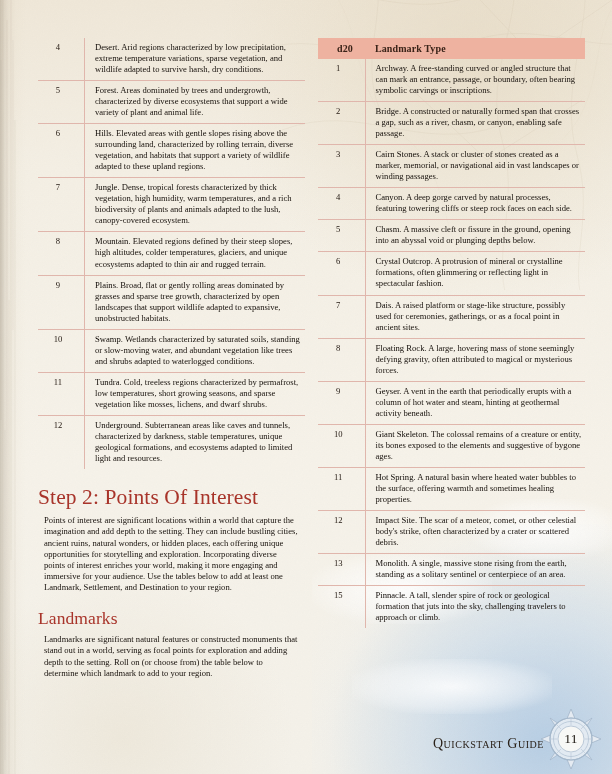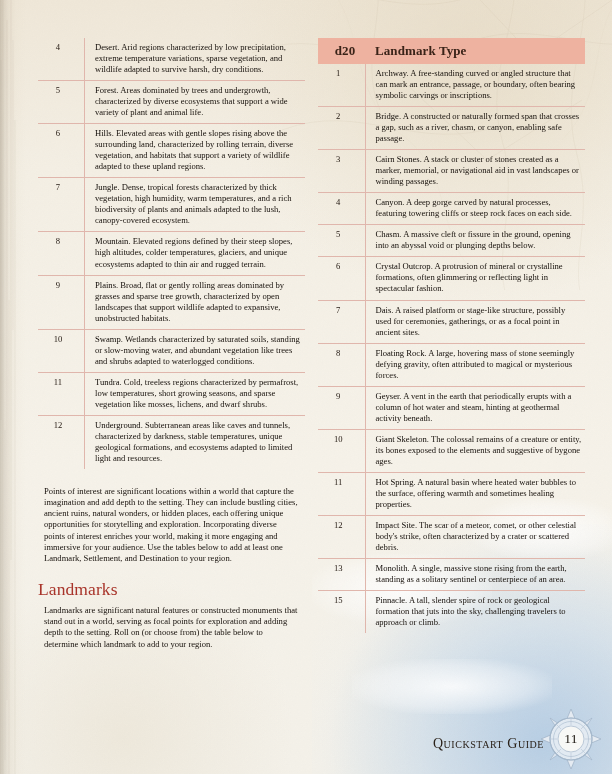--- a/index.html
+++ b/index.html
@@ -92,21 +92,21 @@
     border-collapse: collapse;
   }
   .tbl th, .tbl td {
     vertical-align: top;
     padding: 0;
   }
   .thead-row th {
     background: #eeb2a0;
     color: #3a2318;
     font-weight: bold;
-    font-size: 13px;
+    font-size: 10px;
     letter-spacing: .1px;
     padding: 5px 0 5px 7px;
   }
   .th-num {
     width: 40px;
     text-align: center;
   }
   .th-txt {
     padding-left: 10px !important;
     text-align: left;
@@ -302,20 +302,21 @@
               <td class="desc"><b>Tundra.</b> Cold, treeless regions characterized by permafrost, low temperatures, short growing seasons, and sparse vegetation like mosses, lichens, and dwarf shrubs.</td>
             </tr>
             <tr class="row">
               <td class="num">12</td>
               <td class="desc"><b>Underground.</b> Subterranean areas like caves and tunnels, characterized by darkness, stable temperatures, unique geological formations, and ecosystems adapted to limited light and resources.</td>
             </tr>
           </tbody>
       </table>
 
       <div class="sec">
+        <h2 class="h-step">Step 2: Points Of Interest</h2>
         <p class="body">Points of interest are significant locations within a world that capture the imagination and add depth to the setting. They can include bustling cities, ancient ruins, natural wonders, or hidden places, each offering unique opportunities for storytelling and exploration. Incorporating diverse points of interest enriches your world, making it more engaging and immersive for your audience. Use the tables below to add at least one Landmark, Settlement, and Destination to your region.</p>
 
         <h3 class="h-sub">Landmarks</h3>
         <p class="body">Landmarks are significant natural features or constructed monuments that stand out in a world, serving as focal points for exploration and adding depth to the setting. Roll on (or choose from) the table below to determine which landmark to add to your region.</p>
       </div>
 
     </div>
 
     <div class="col col-right">
       <table class="tbl">

